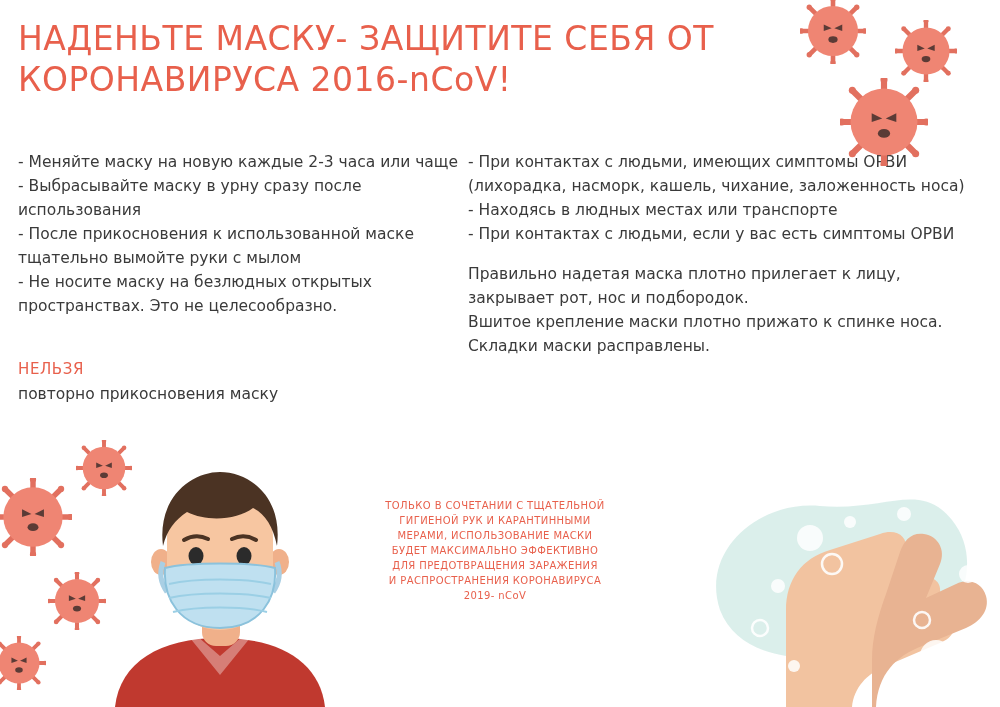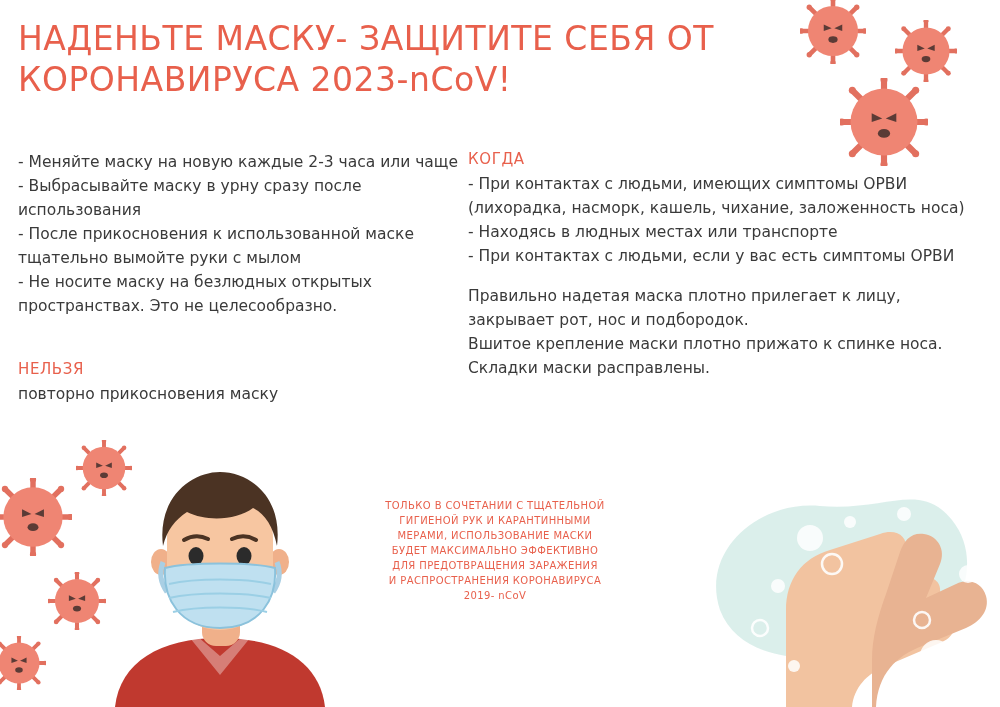--- a/index.html
+++ b/index.html
@@ -96,33 +96,32 @@
     top: 460px;
     width: 310px;
     height: 247px;
   }
 </style>
 </head>
 <body>
 
 <div class="poster">
 
-  <div class="title">НАДЕНЬТЕ МАСКУ- ЗАЩИТИТЕ СЕБЯ ОТ КОРОНАВИРУСА 2023-nCoV!</div>
+  <div class="title">НАДЕНЬТЕ МАСКУ- ЗАЩИТИТЕ СЕБЯ ОТ КОРОНАВИРУСА 2016-nCoV!</div>
 
   <div class="col col-left">
     <p class="body-text">- Меняйте маску на новую каждые 2-3 часа или чаще
 - Выбрасывайте маску в урну сразу после использования
 - После прикосновения к использованной маске тщательно вымойте руки с мылом
 - Не носите маску на безлюдных открытых пространствах. Это не целесообразно.</p>
     <div class="section-head second">НЕЛЬЗЯ</div>
     <p class="body-text">повторно прикосновения маску</p>
   </div>
 
   <div class="col col-right">
-    <div class="section-head">КОГДА</div>
     <p class="body-text">- При контактах с людьми, имеющих симптомы ОРВИ (лихорадка, насморк, кашель, чихание, заложенность носа)
 - Находясь в людных местах или транспорте
 - При контактах с людьми, если у вас есть симптомы ОРВИ</p>
     <p class="body-text">Правильно надетая маска плотно прилегает к лицу, закрывает рот, нос и подбородок.
 Вшитое крепление маски плотно прижато к спинке носа.
 Складки маски расправлены.</p>
   </div>
 
   <div class="caption">ТОЛЬКО В СОЧЕТАНИИ С ТЩАТЕЛЬНОЙ
 ГИГИЕНОЙ РУК И КАРАНТИННЫМИ

